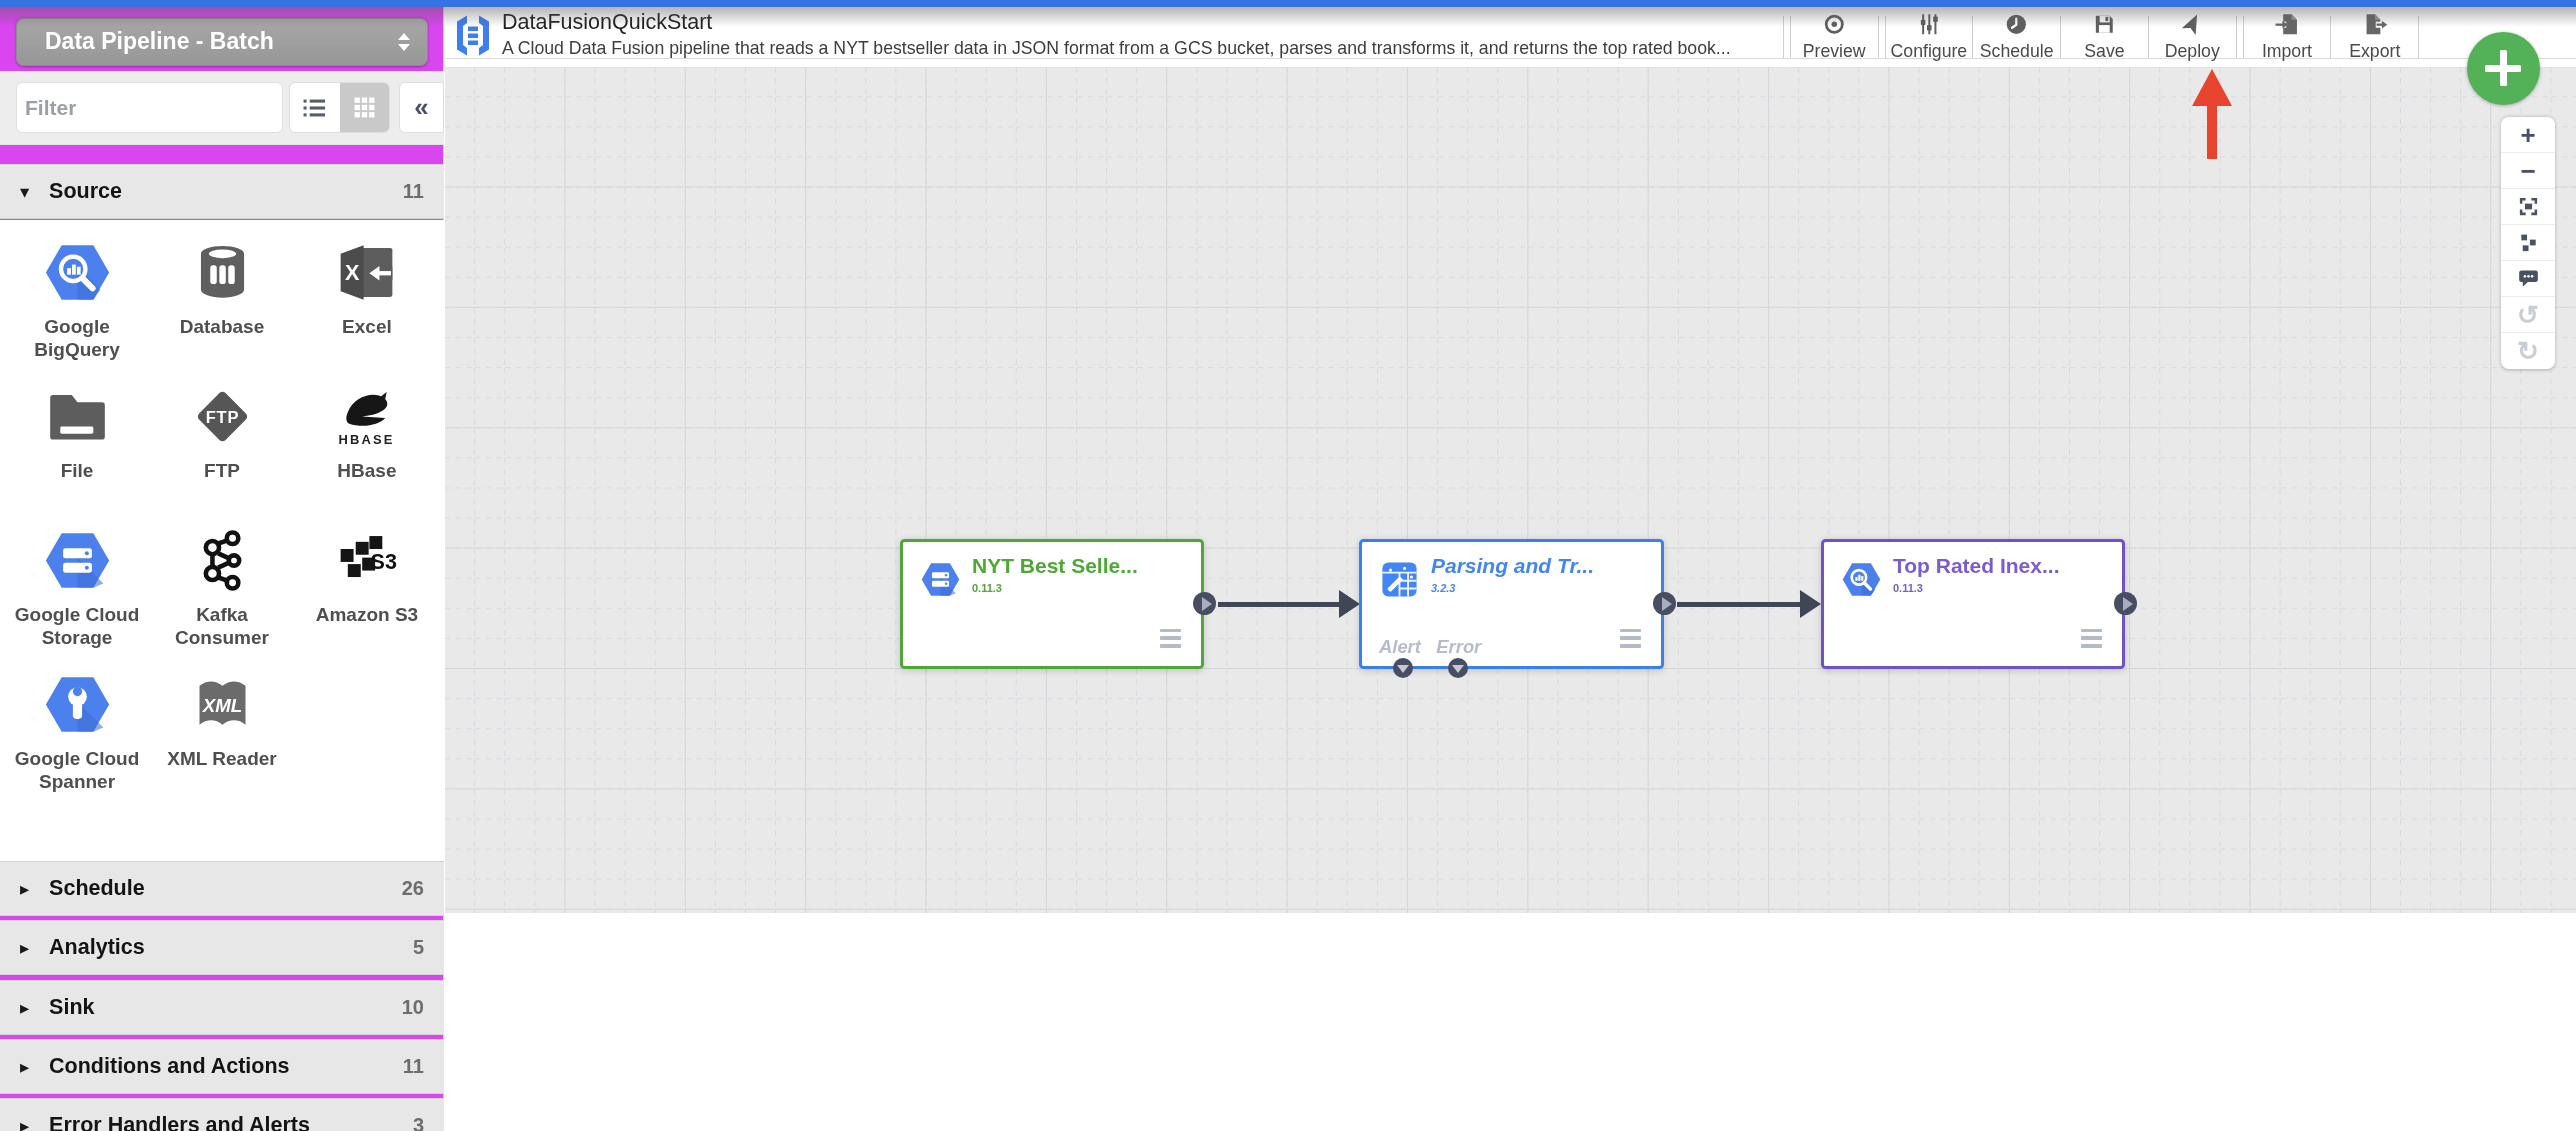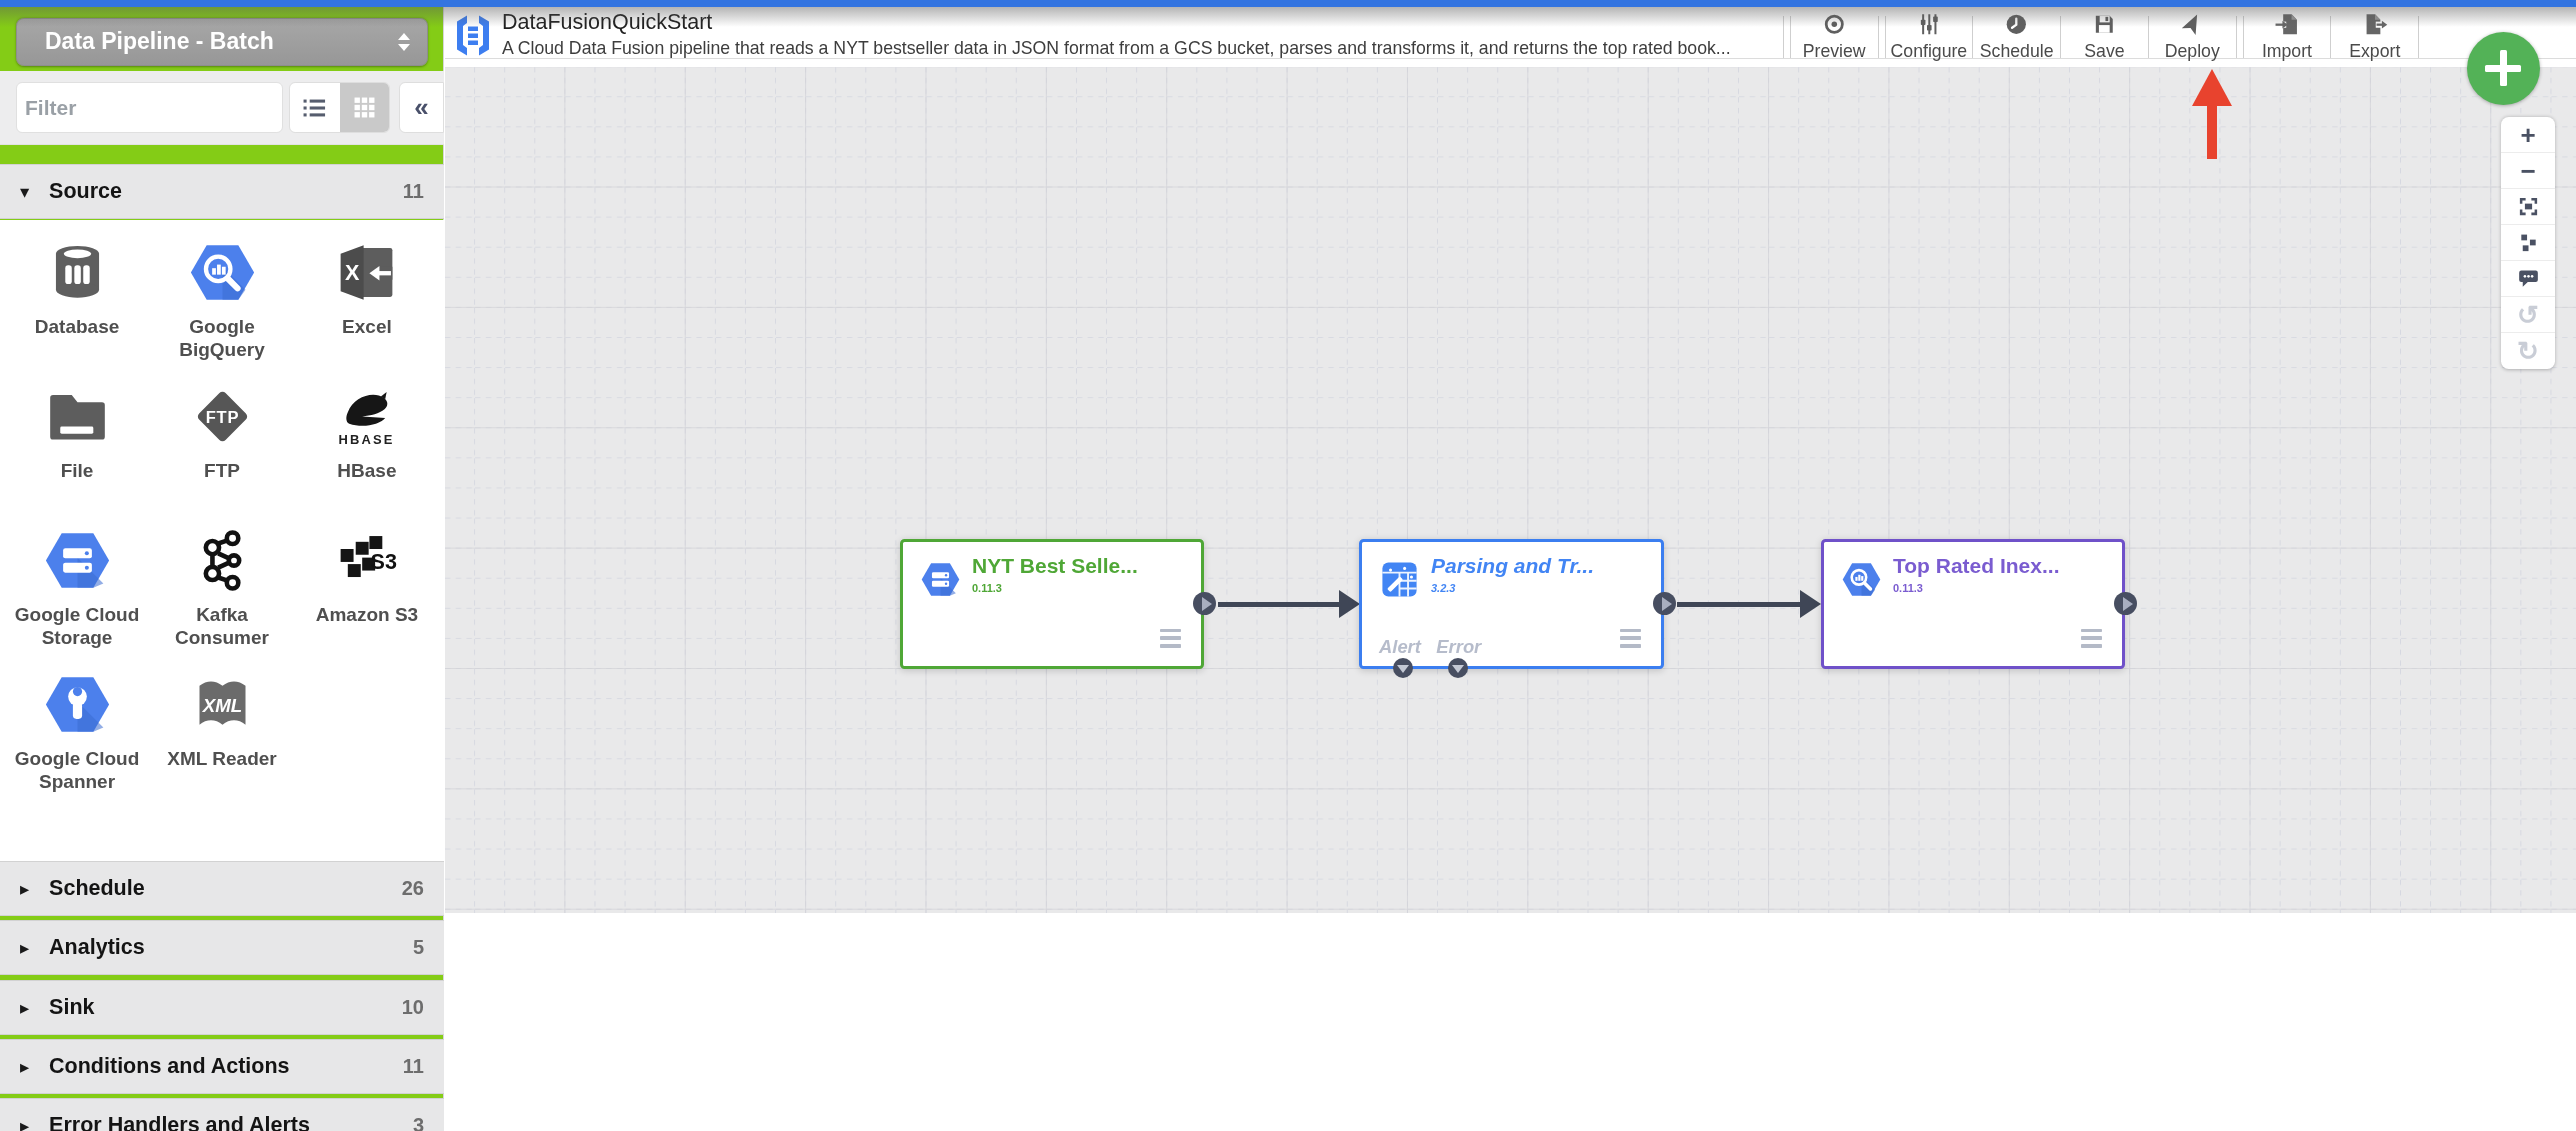--- a/index.html
+++ b/index.html
@@ -6,21 +6,21 @@
   html,body { width:2576px; height:1131px; overflow:hidden; background:#fff;
     font-family:"Liberation Sans", sans-serif; }
   .page { position:relative; width:2576px; height:1131px; overflow:hidden; }
 
   
   .topbar { position:absolute; left:0; top:0; width:2576px; height:7px; background:#3374e0; z-index:30; }
   .topbar-shadow { position:absolute; left:0; top:7px; width:2576px; height:20px; z-index:6;
     background:linear-gradient(to bottom, rgba(90,90,90,.45), rgba(255,255,255,0)); pointer-events:none; }
 
   
-  .sidebar { position:absolute; left:0; top:7px; width:444px; height:1125px; background:#84cc16;
+  .sidebar { position:absolute; left:0; top:7px; width:444px; height:1125px; background:#d946ef;
     border-right:0.8px solid #d6d6d6; z-index:5; }
   .pipeline-select { position:absolute; left:16px; top:10.7px; width:412px; height:48px;
     background:linear-gradient(#a7a7a7,#979797); border:0.8px solid #8d8d8d; border-radius:7.7px;
     box-shadow:0 0.8px 2.3px rgba(0,0,0,.35); display:flex; align-items:center; padding:0 17px 0 28px;
     color:#fff; font-size:23px; font-weight:600; cursor:pointer; }
   .pipeline-select .spacer { flex:1; }
   .updown { display:flex; flex-direction:column; gap:3.8px; }
   .updown .up { width:0; height:0; border-left:6.1px solid transparent; border-right:6.1px solid transparent; border-bottom:7.7px solid #fff; }
   .updown .down { width:0; height:0; border-left:6.1px solid transparent; border-right:6.1px solid transparent; border-top:7.7px solid #fff; }
 
@@ -168,42 +168,42 @@
     <div class="section-row" style="top:157px;">
       <span class="section-caret">▾</span>
       <span class="section-label">Source</span>
       <span class="section-count">11</span>
     </div>
 
     <div class="plugins-grid">
 
       <div class="plugin">
         <svg class="picon" viewBox="0 0 48 48">
+          <polygon points="13,5 35,5 46,24 35,43 13,43 2,24" fill="#4c80ec"></polygon>
+          <path d="M24 20 L40 36 L35 43 L24 43 Z" fill="#3b6bd1" opacity="0.55"></path>
+          <circle cx="21" cy="21.5" r="8.5" fill="none" stroke="#fff" stroke-width="3"></circle>
+          <rect x="16.8" y="21" width="2.6" height="4.5" fill="#fff"></rect>
+          <rect x="20.2" y="18.5" width="2.6" height="7" fill="#fff"></rect>
+          <rect x="23.6" y="20" width="2.6" height="5.5" fill="#fff"></rect>
+          <path d="M27.5 28 L34.5 35" stroke="#fff" stroke-width="4.2" stroke-linecap="round"></path>
+        </svg>
+        <div class="plabel">Google BigQuery</div>
+      </div>
+
+      <div class="plugin">
+        <svg class="picon" viewBox="0 0 48 48">
           <ellipse cx="24" cy="11" rx="15" ry="5.5" fill="#5f5f5f"></ellipse>
           <rect x="9" y="11" width="30" height="25" fill="#5f5f5f"></rect>
           <ellipse cx="24" cy="36" rx="15" ry="5.5" fill="#5f5f5f"></ellipse>
           <ellipse cx="24" cy="11" rx="9.5" ry="3" fill="#fff"></ellipse>
           <rect x="15.5" y="19" width="4.5" height="13" rx="2" fill="#fff"></rect>
           <rect x="21.8" y="19" width="4.5" height="13" rx="2" fill="#fff"></rect>
           <rect x="28" y="19" width="4.5" height="13" rx="2" fill="#fff"></rect>
         </svg>
         <div class="plabel">Database</div>
-      </div>
-
-      <div class="plugin">
-        <svg class="picon" viewBox="0 0 48 48">
-          <polygon points="13,5 35,5 46,24 35,43 13,43 2,24" fill="#4c80ec"></polygon>
-          <path d="M24 20 L40 36 L35 43 L24 43 Z" fill="#3b6bd1" opacity="0.55"></path>
-          <circle cx="21" cy="21.5" r="8.5" fill="none" stroke="#fff" stroke-width="3"></circle>
-          <rect x="16.8" y="21" width="2.6" height="4.5" fill="#fff"></rect>
-          <rect x="20.2" y="18.5" width="2.6" height="7" fill="#fff"></rect>
-          <rect x="23.6" y="20" width="2.6" height="5.5" fill="#fff"></rect>
-          <path d="M27.5 28 L34.5 35" stroke="#fff" stroke-width="4.2" stroke-linecap="round"></path>
-        </svg>
-        <div class="plabel">Google BigQuery</div>
       </div>
 
       <div class="plugin">
         <svg class="picon" viewBox="0 0 48 48">
           <rect x="20" y="7" width="22" height="34" rx="1.5" fill="#5d5d5d"></rect>
           <polygon points="6,11 22,5 22,43 6,37" fill="#4c4c4c"></polygon>
           <text x="14" y="29.5" font-size="15" font-weight="bold" fill="#fff" text-anchor="middle" font-family="Liberation Sans, sans-serif">X</text>
           <rect x="28" y="20" width="14" height="9" fill="#5d5d5d"></rect>
           <path d="M41 24.5 H31" stroke="#fff" stroke-width="3"></path>
           <polygon points="33,19.5 33,29.5 26,24.5" fill="#fff"></polygon>

